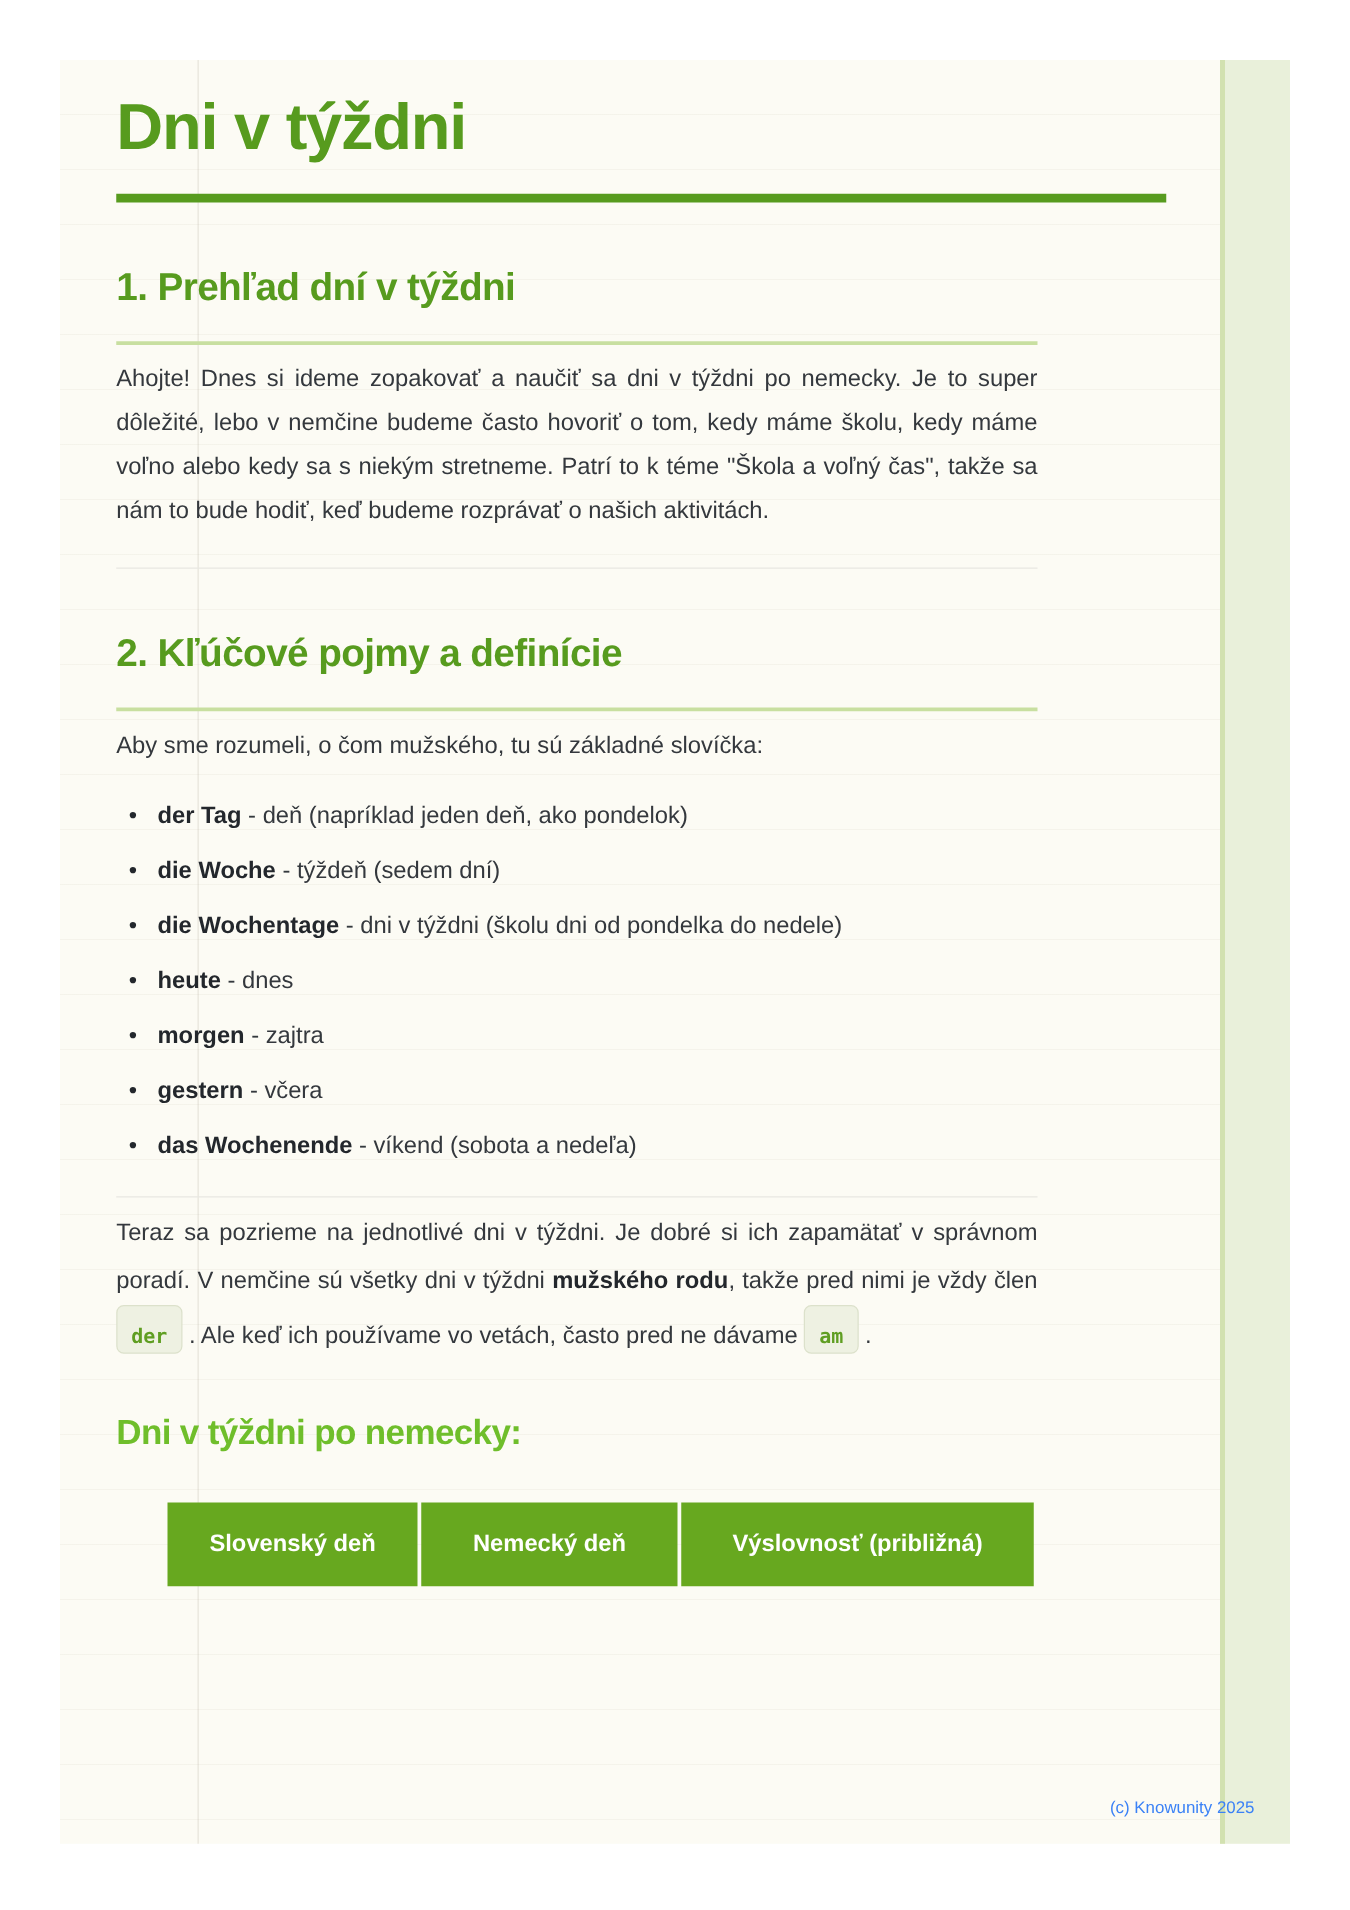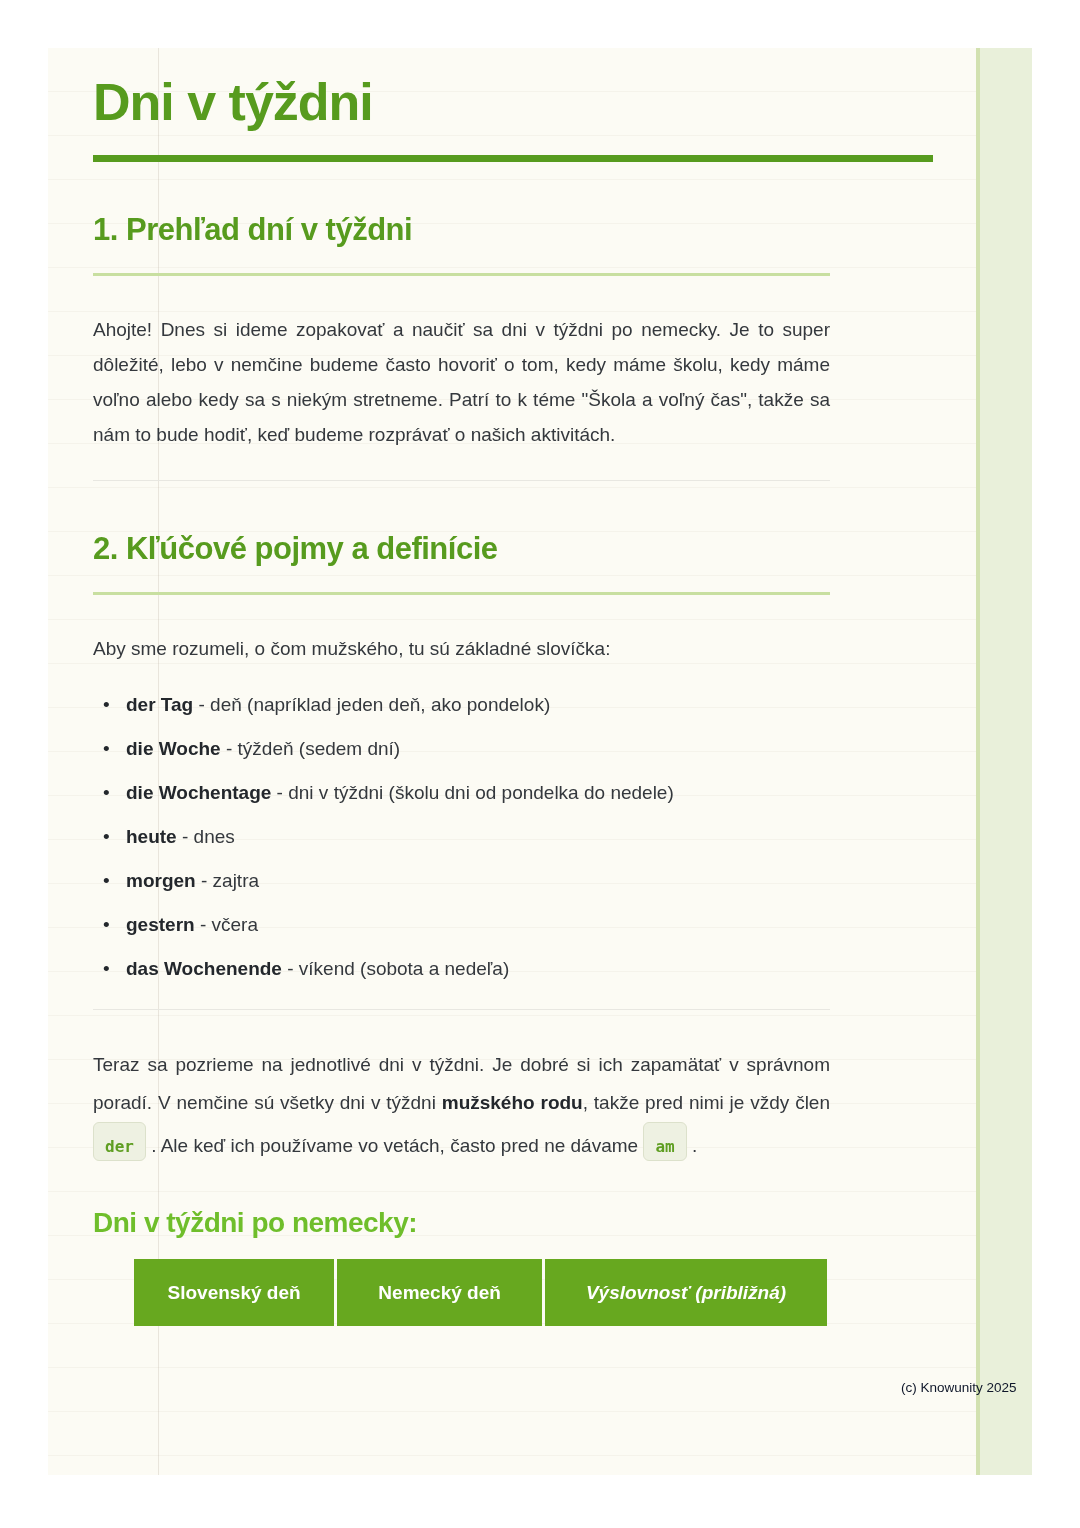--- a/index.html
+++ b/index.html
@@ -56,21 +56,21 @@
   h2.sec-heading {
     margin-top: 50px;
     font-size: 31px;
     font-weight: 700;
     letter-spacing: -0.5px;
     color: #579b1e;
     padding-bottom: 25px;
     border-bottom: 3px solid #c8dfa0;
   }
   p.body-text {
-    margin-top: 36px;
+    margin-top: 10px;
     font-size: 19px;
     line-height: 35px;
     color: #34383d;
     text-align: justify;
   }
   .divider {
     margin-top: 28px;
     height: 1px;
     background: #e8e7e1;
   }
@@ -109,48 +109,47 @@
     vertical-align: baseline;
   }
   h3.sub-heading {
     margin-top: 42px;
     font-size: 28px;
     font-weight: 700;
     letter-spacing: -0.5px;
     color: #6fbe2b;
   }
   .table-header-row {
-    margin-top: 20px;
+    margin-top: 40px;
     display: flex;
     gap: 3px;
     width: 734px;
     padding-left: 41px;
   }
   .table-header-cell {
     background: #67a81f;
     color: #ffffff;
     font-size: 19px;
     font-weight: 700;
     height: 67px;
     display: flex;
     align-items: center;
     justify-content: center;
     text-align: center;
   }
   .col-1 { width: 213px; }
   .col-2 { width: 218px; }
-  .col-3 { width: 300px; font-style: italic; }
+  .col-3 { width: 300px; }
   .watermark {
     position: absolute;
-    left: 888px; top: 1380px;
+    left: 888px; top: 1438px;
     font-size: 13.5px;
-    color: #0f172a;
+    color: #3b82f6;
     z-index: 5;
     white-space: nowrap;
-    margin-left: 13px;
   }
 </style>
 </head>
 <body>
 
 <div class="page">
   <div class="margin-line"></div>
   <div class="side-strip"></div>
 
   <div class="content">

